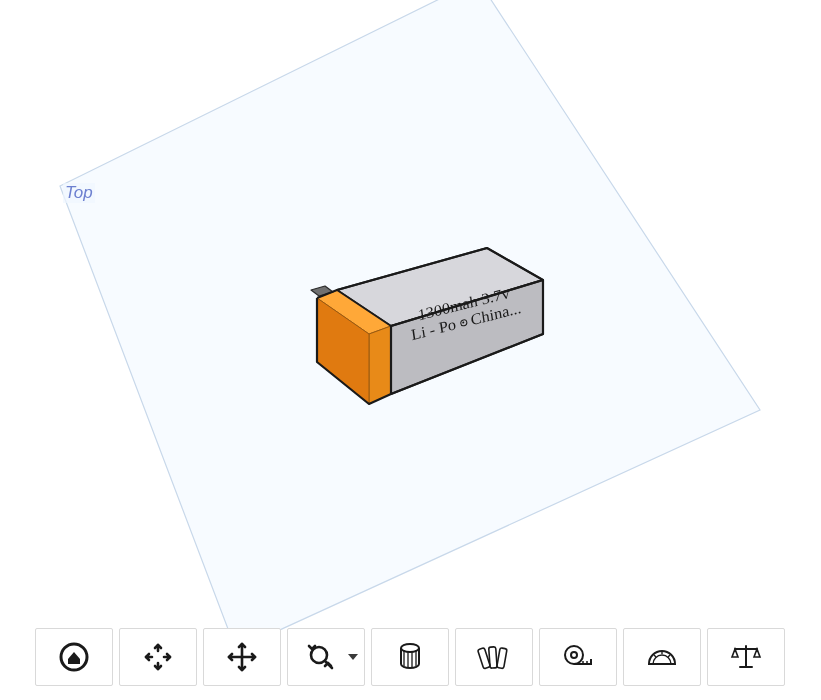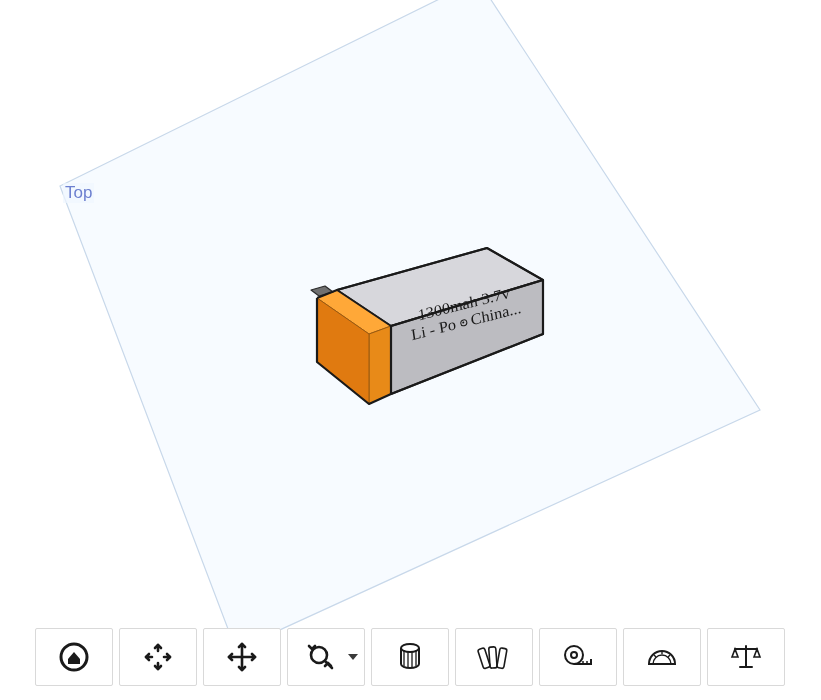--- a/index.html
+++ b/index.html
@@ -20,20 +20,21 @@
   }
 
   .plane-label {
     position: absolute;
     left: 63px;
     top: 183px;
     font-size: 17px;
     color: #6d80d0;
     background: rgba(240,246,255,0.7);
     padding: 0 2px;
+    font-style: italic;
   }
 
   .ground-plane {
     position: absolute;
     left: 6px;
     top: -30px;
     width: 755px;
     height: 680px;
   }
 

